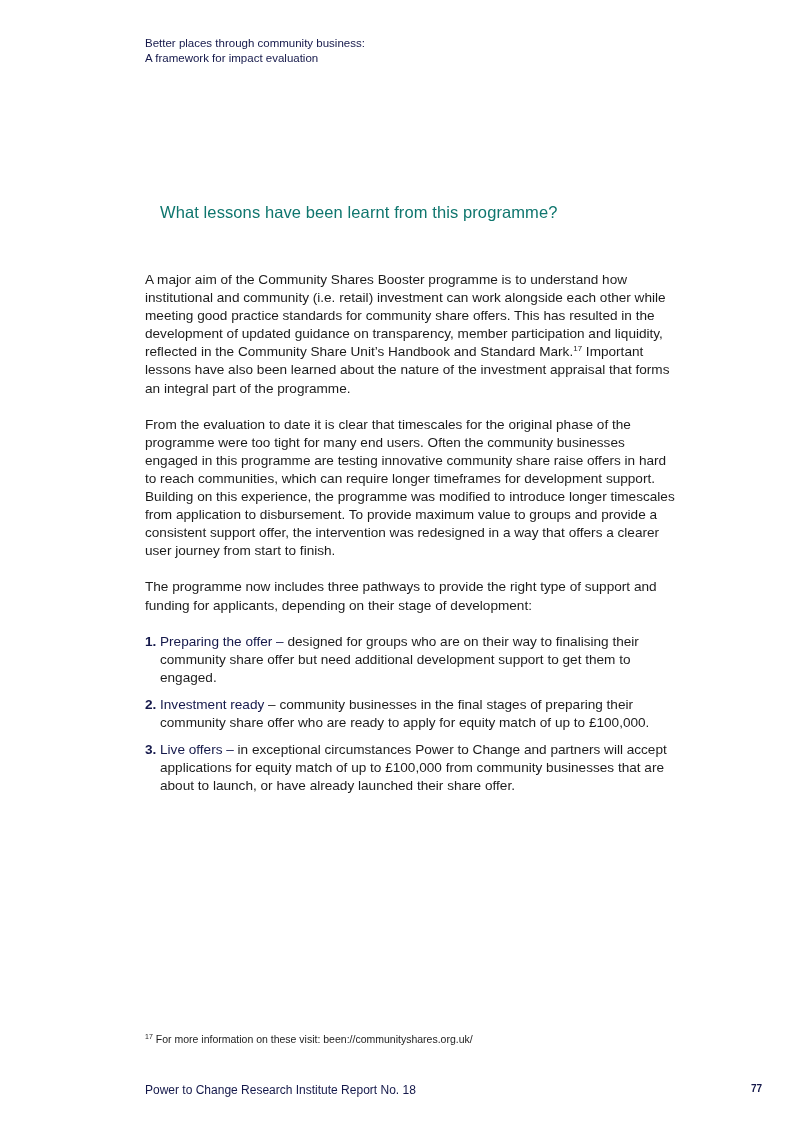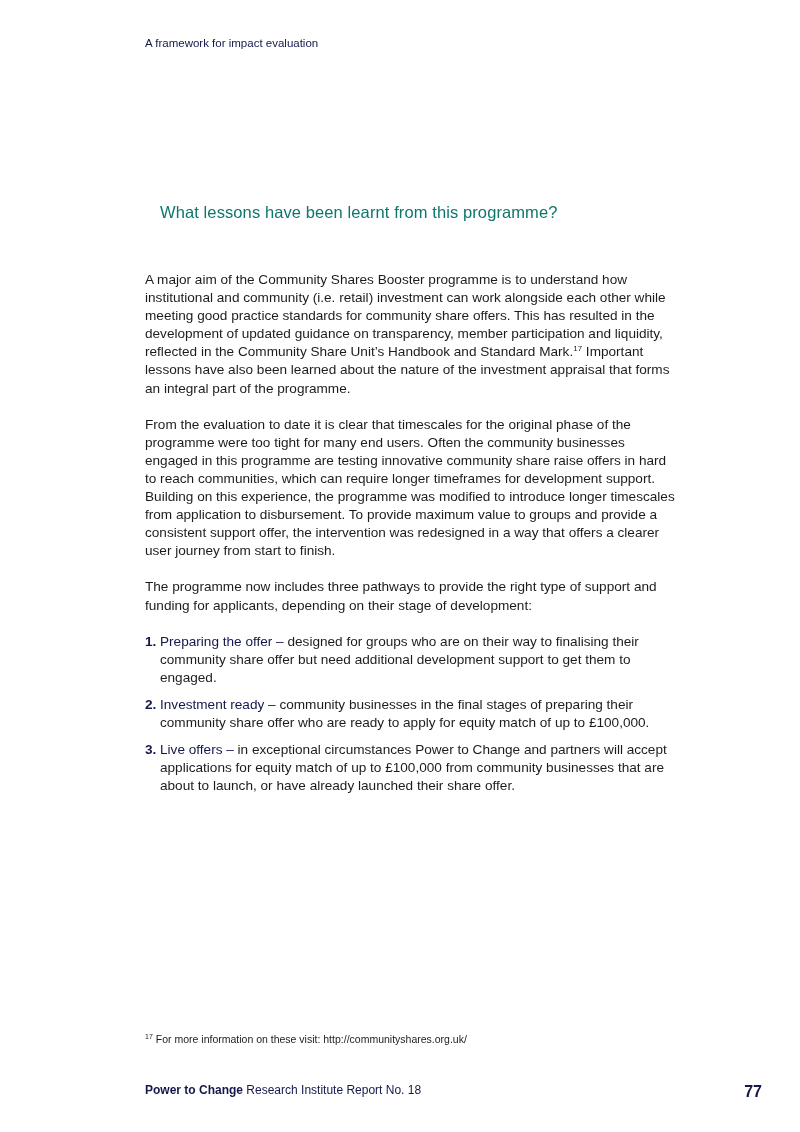--- a/index.html
+++ b/index.html
@@ -90,35 +90,36 @@
     }
 
     .footer-left {
       position: absolute;
       left: 145px;
       top: 1083px;
       font-size: 12px;
       color: #14184a;
     }
     .footer-left .brand {
-      font-weight: bold;
+      font-weight: normal;
     }
     .footer-right {
       position: absolute;
       right: 38px;
       top: 1083px;
-      font-size: 16px;
+      font-size: 10px;
       font-weight: bold;
       color: #14184a;
     }
   </style>
 </head>
 <body>
 
 <div class="running-header">
+  <div class="navy">Better places through community business:</div>
   <div class="navy">A framework for impact evaluation</div>
 </div>
 
 <h2 class="section-heading">What lessons have been learnt from this programme?</h2>
 
 <div class="content">
   <p><span>A major aim of the Community Shares Booster programme is to understand how institutional and community (i.e. retail) investment can work alongside each other while meeting good practice standards for community share offers. This has resulted in the development of updated guidance on transparency, member participation and liquidity, reflected in the Community Share Unit’s Handbook and Standard Mark.</span><sup>17</sup><span> Important lessons have also been learned about the nature of the investment appraisal that forms an integral part of the programme.</span></p>
 
   <p>From the evaluation to date it is clear that timescales for the original phase of the programme were too tight for many end users. Often the community businesses engaged in this programme are testing innovative community share raise offers in hard to reach communities, which can require longer timeframes for development support. Building on this experience, the programme was modified to introduce longer timescales from application to disbursement. To provide maximum value to groups and provide a consistent support offer, the intervention was redesigned in a way that offers a clearer user journey from start to finish.</p>
 
@@ -134,19 +135,19 @@
       <span class="label">Investment ready</span><span> – community businesses in the final stages of preparing their community share offer who are ready to apply for equity match of up to £100,000.</span>
     </li>
     <li>
       <span class="num">3.</span>
       <span class="label">Live offers –</span><span> in exceptional circumstances Power to Change and partners will accept applications for equity match of up to £100,000 from community businesses that are about to launch, or have already launched their share offer.</span>
     </li>
   </ul>
 </div>
 
 <div class="footnote">
-  <sup>17</sup><span>For more information on these visit: http://communityshares.org.uk/</span>
+  <sup>17</sup><span>For more information on these visit: been://communityshares.org.uk/</span>
 </div>
 
 <div class="footer-left">
   <span class="brand">Power to Change</span><span> Research Institute Report No. 18</span>
 </div>
 <div class="footer-right">77</div>
 
 </body></html>

